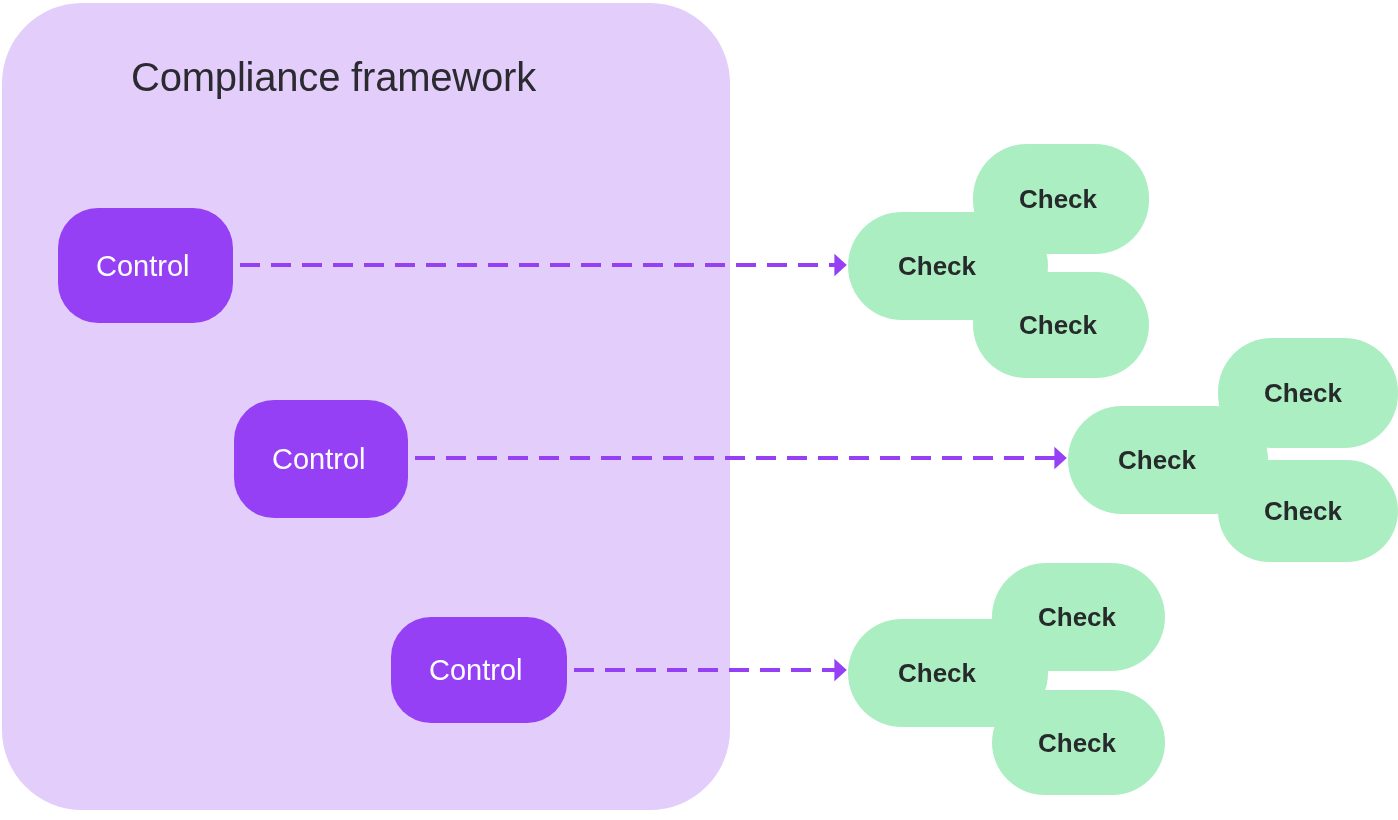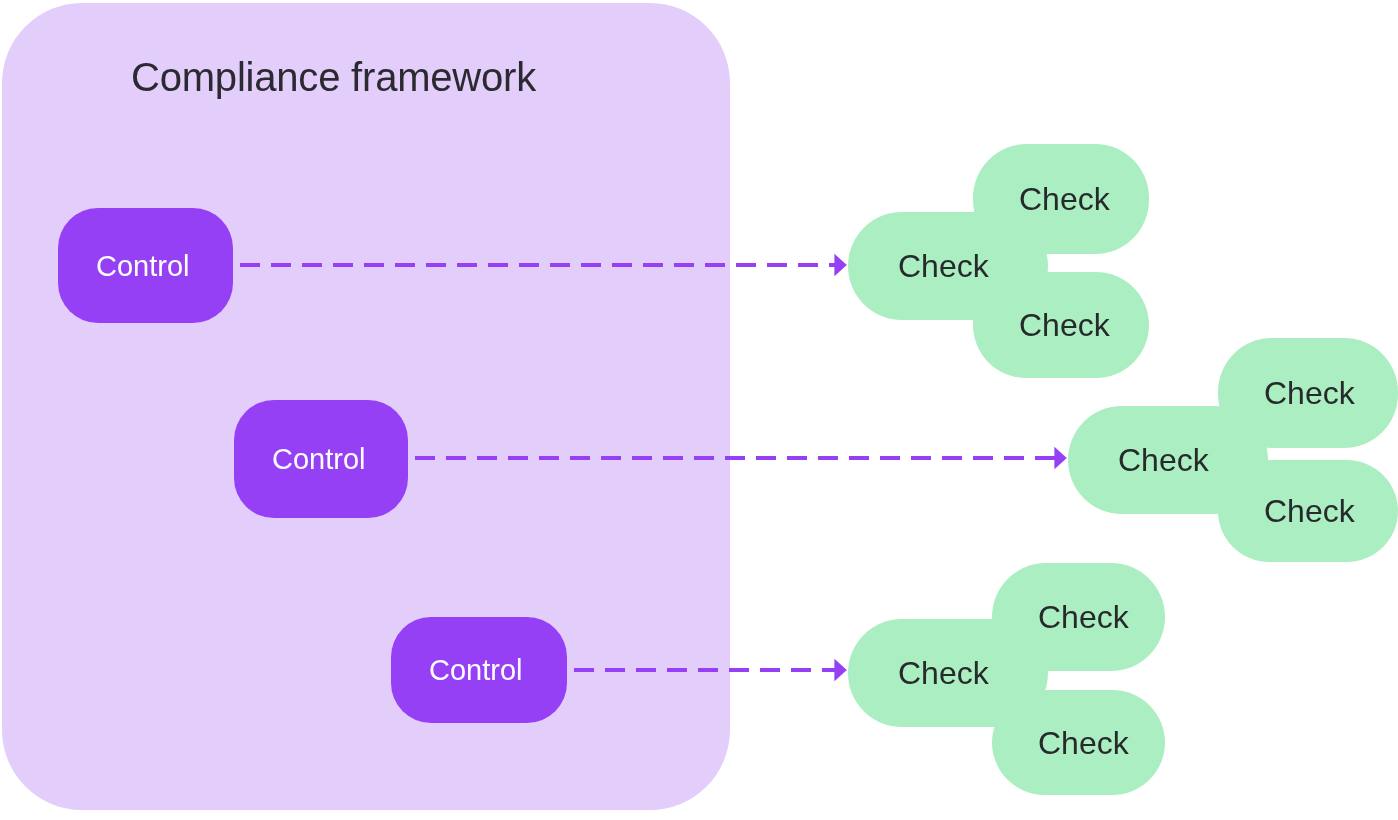--- a/index.html
+++ b/index.html
@@ -61,23 +61,24 @@
   .check-box {
     position: absolute;
     background: #ABEEC1;
     border-radius: 54px;
     display: flex;
     align-items: center;
     box-sizing: border-box;
   }
   .check-label {
     color: #262A2B;
-    font-size: 32px;
+    font-size: 26px;
     line-height: 30px;
     white-space: nowrap;
+    font-weight: bold;
   }
   .check-box.left .check-label { padding-left: 50px; }
   .check-box.right .check-label { padding-left: 46px; }
 
   
   #edges {
     position: absolute;
     left: 0;
     top: 0;
     width: 1398px;

